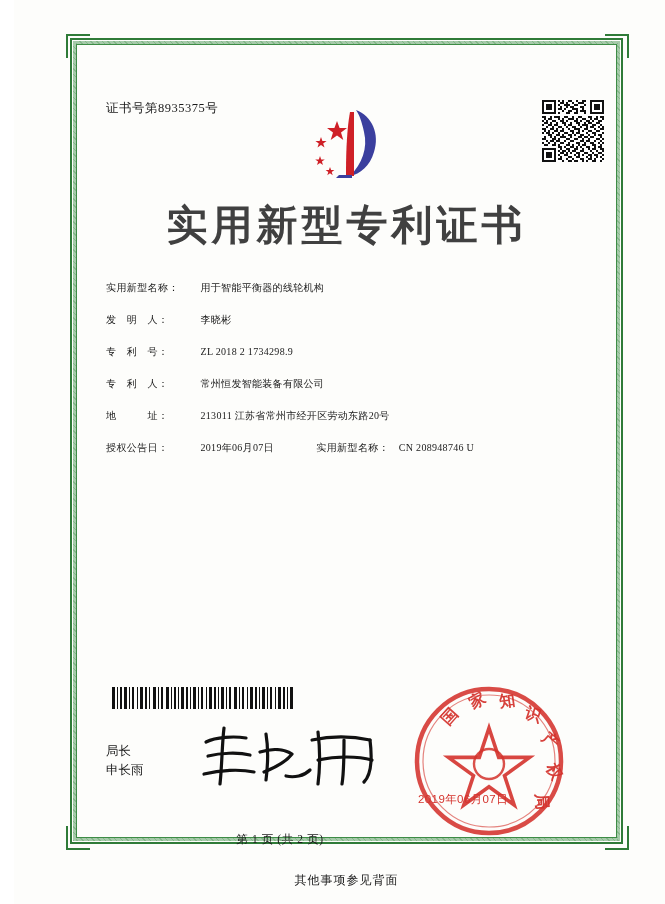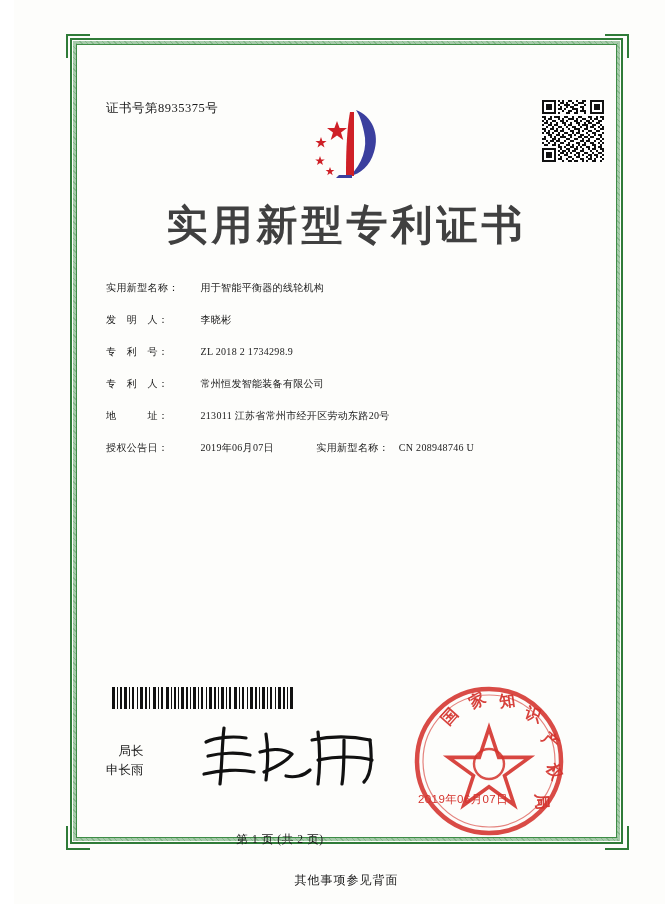--- a/index.html
+++ b/index.html
@@ -179,21 +179,20 @@
     height: 22px;
   }
 
   
   .sign-block {
     position: absolute;
     left: 92px;
     top: 742px;
     font-size: 12.5px;
     line-height: 19px;
-    text-align: right;
   }
   .signature {
     position: absolute;
     left: 180px;
     top: 722px;
     width: 190px;
     height: 70px;
   }
 
   

